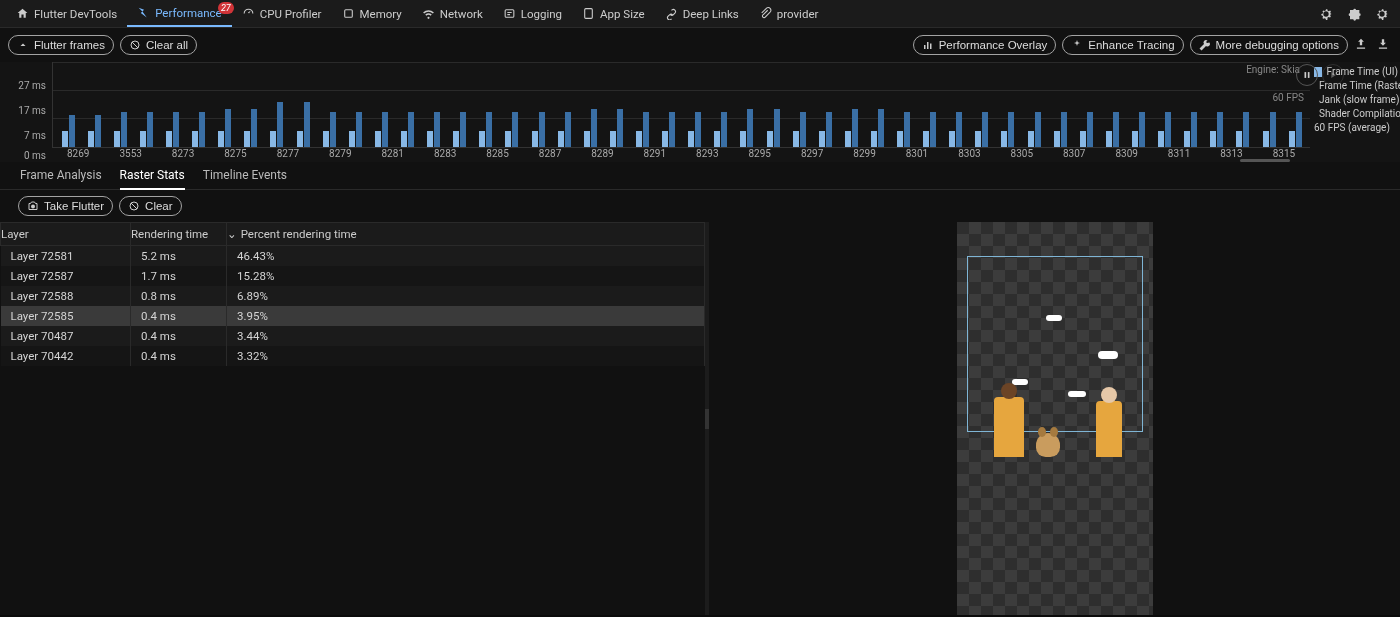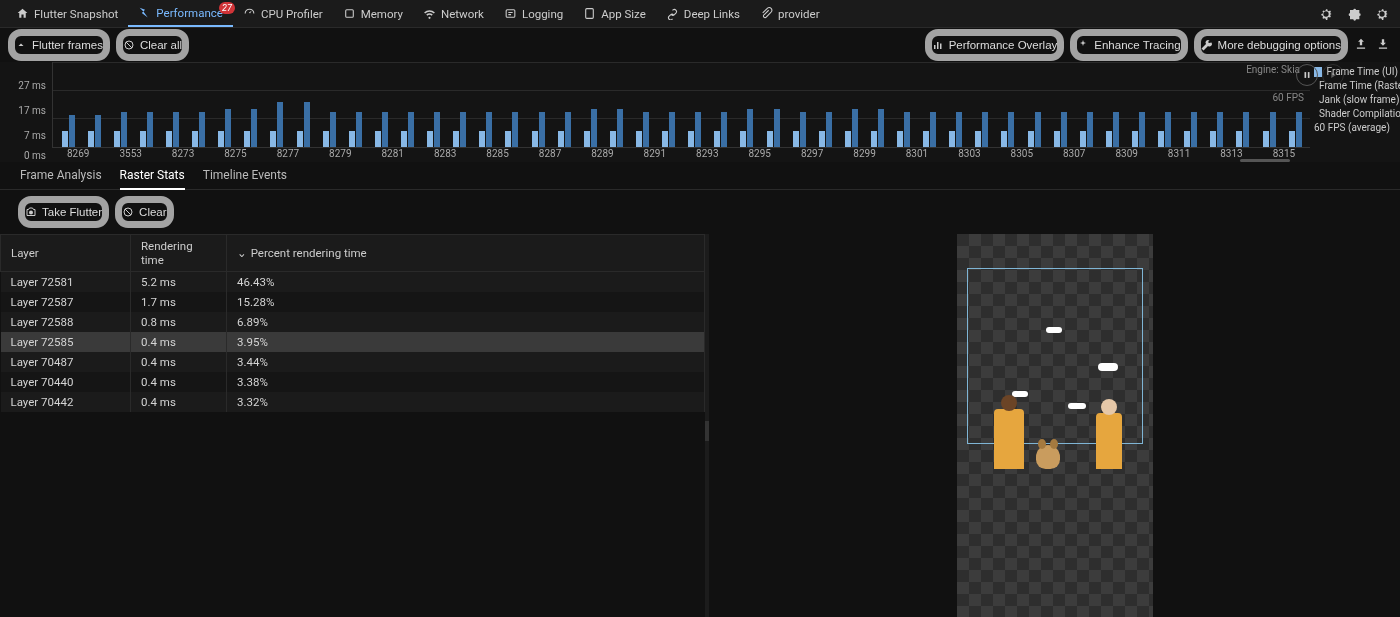--- a/index.html
+++ b/index.html
@@ -62,25 +62,25 @@
   justify-content: space-between;
   padding: 6px 8px;
   height: 34px;
   background: #111;
 }
 .toolbar-left, .toolbar-right { display: flex; align-items: center; gap: 6px; }
 .btn {
   display: inline-flex;
   align-items: center;
   gap: 5px;
-  border: 7px solid #a3a3a3;
+  border: 1px solid #a3a3a3;
   background: transparent;
   color: #ddd;
   border-radius: 13px;
-  padding: 3px 0;
+  padding: 3px 8px;
   font-size: 11.5px;
   cursor: pointer;
   text-align: center;
 }
 .btn .ico { width:12px; height:12px; display:inline-flex; align-items:center; justify-content:center; }
 .iconbtn {
   width: 22px; height: 22px;
   border: 1px solid #555;
   border-radius: 11px;
   display: inline-flex;
@@ -174,21 +174,21 @@
 .right-panel { flex:1; display:flex; justify-content:center; align-items:flex-start; background:#111; }
 
 table { width:100%; border-collapse:collapse; }
 th {
   text-align:left;
   font-weight:normal;
   font-size:11.5px;
   color:#ccc;
   background:#1b1b1b;
   border:1px solid #2a2a2a;
-  padding: 4px 10px;
+  padding: 4px 0;
 }
 td {
   font-size:11.5px;
   padding: 3px 10px;
   border-right:1px solid #2a2a2a;
 }
 tbody tr:nth-child(odd) { background:#1b1b1b; }
 tbody tr:nth-child(even) { background:#151515; }
 tbody tr.selected { background:#3a3a3a; }
 .sort-ico { margin-right:4px; }
@@ -233,21 +233,21 @@
 <body>
 
 <div class="topnav">
   <div class="topnav-left">
     <div class="tab">
       <span class="ico">
           <svg viewBox="0 0 24 24" width="13" height="13" fill="#ccc">
             <path d="M12 3l9 8h-3v9h-4v-6H10v6H6v-9H3z"></path>
           </svg>
         </span>
-      <span>Flutter Snapshot</span>
+      <span>Flutter DevTools</span>
     </div>
     <div class="tab active">
       <span class="ico">
           <svg viewBox="0 0 24 24" width="13" height="13" fill="#7abaff">
             <path d="M3 3l7 7-3 3 11 8-8-11 3-3z"></path>
           </svg>
         </span>
       <span>Performance</span>
       <span class="badge">27</span>
     </div>
@@ -714,25 +714,20 @@
             <td>Layer 72585</td>
             <td>0.4 ms</td>
             <td>3.95%</td>
           </tr>
           <tr>
             <td>Layer 70487</td>
             <td>0.4 ms</td>
             <td>3.44%</td>
           </tr>
           <tr>
-            <td>Layer 70440</td>
-            <td>0.4 ms</td>
-            <td>3.38%</td>
-          </tr>
-          <tr>
             <td>Layer 70442</td>
             <td>0.4 ms</td>
             <td>3.32%</td>
           </tr>
         </tbody>
     </table>
   </div>
   <div class="splitter"></div>
   <div class="right-panel">
     <div class="preview">

